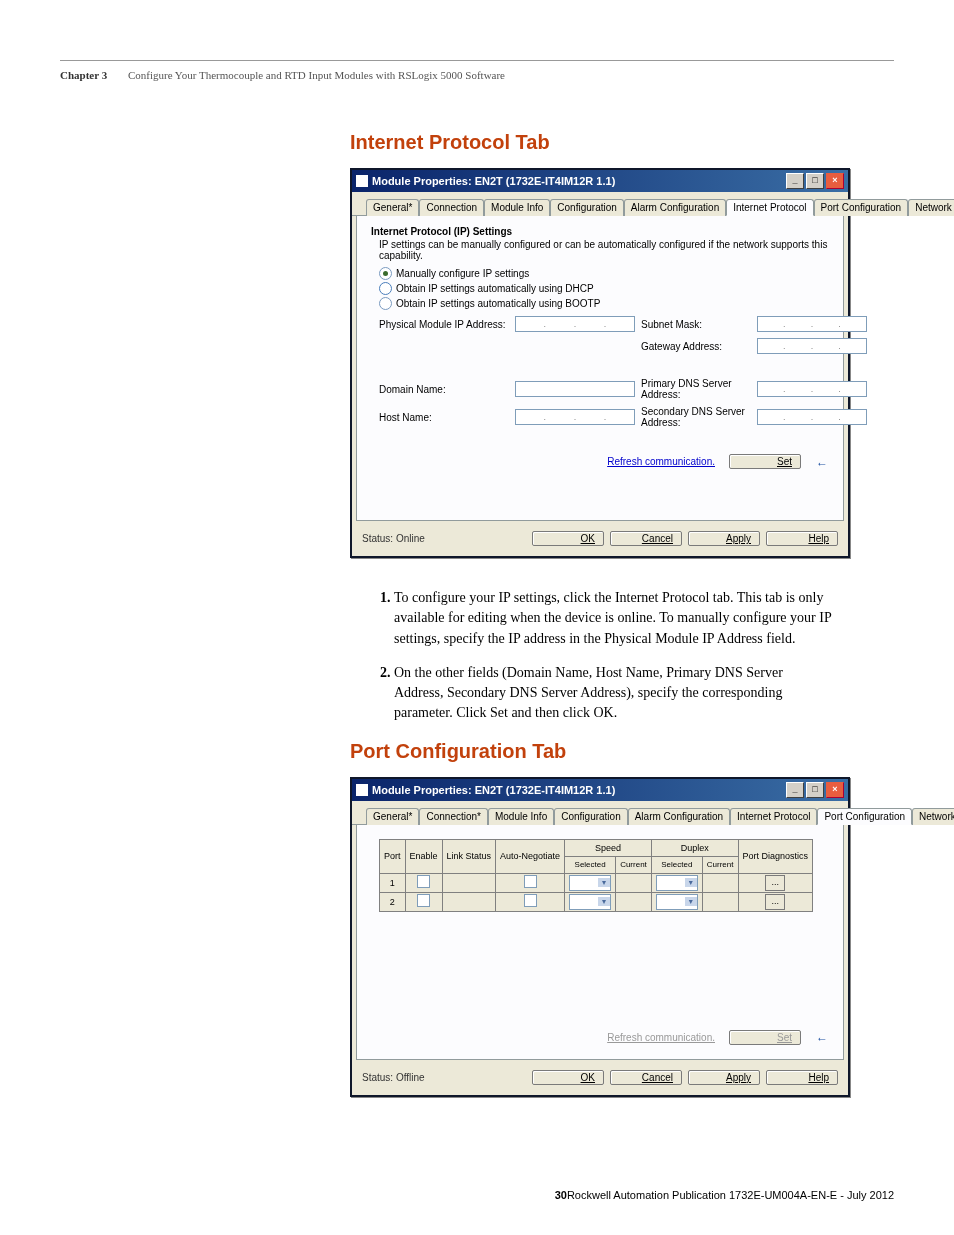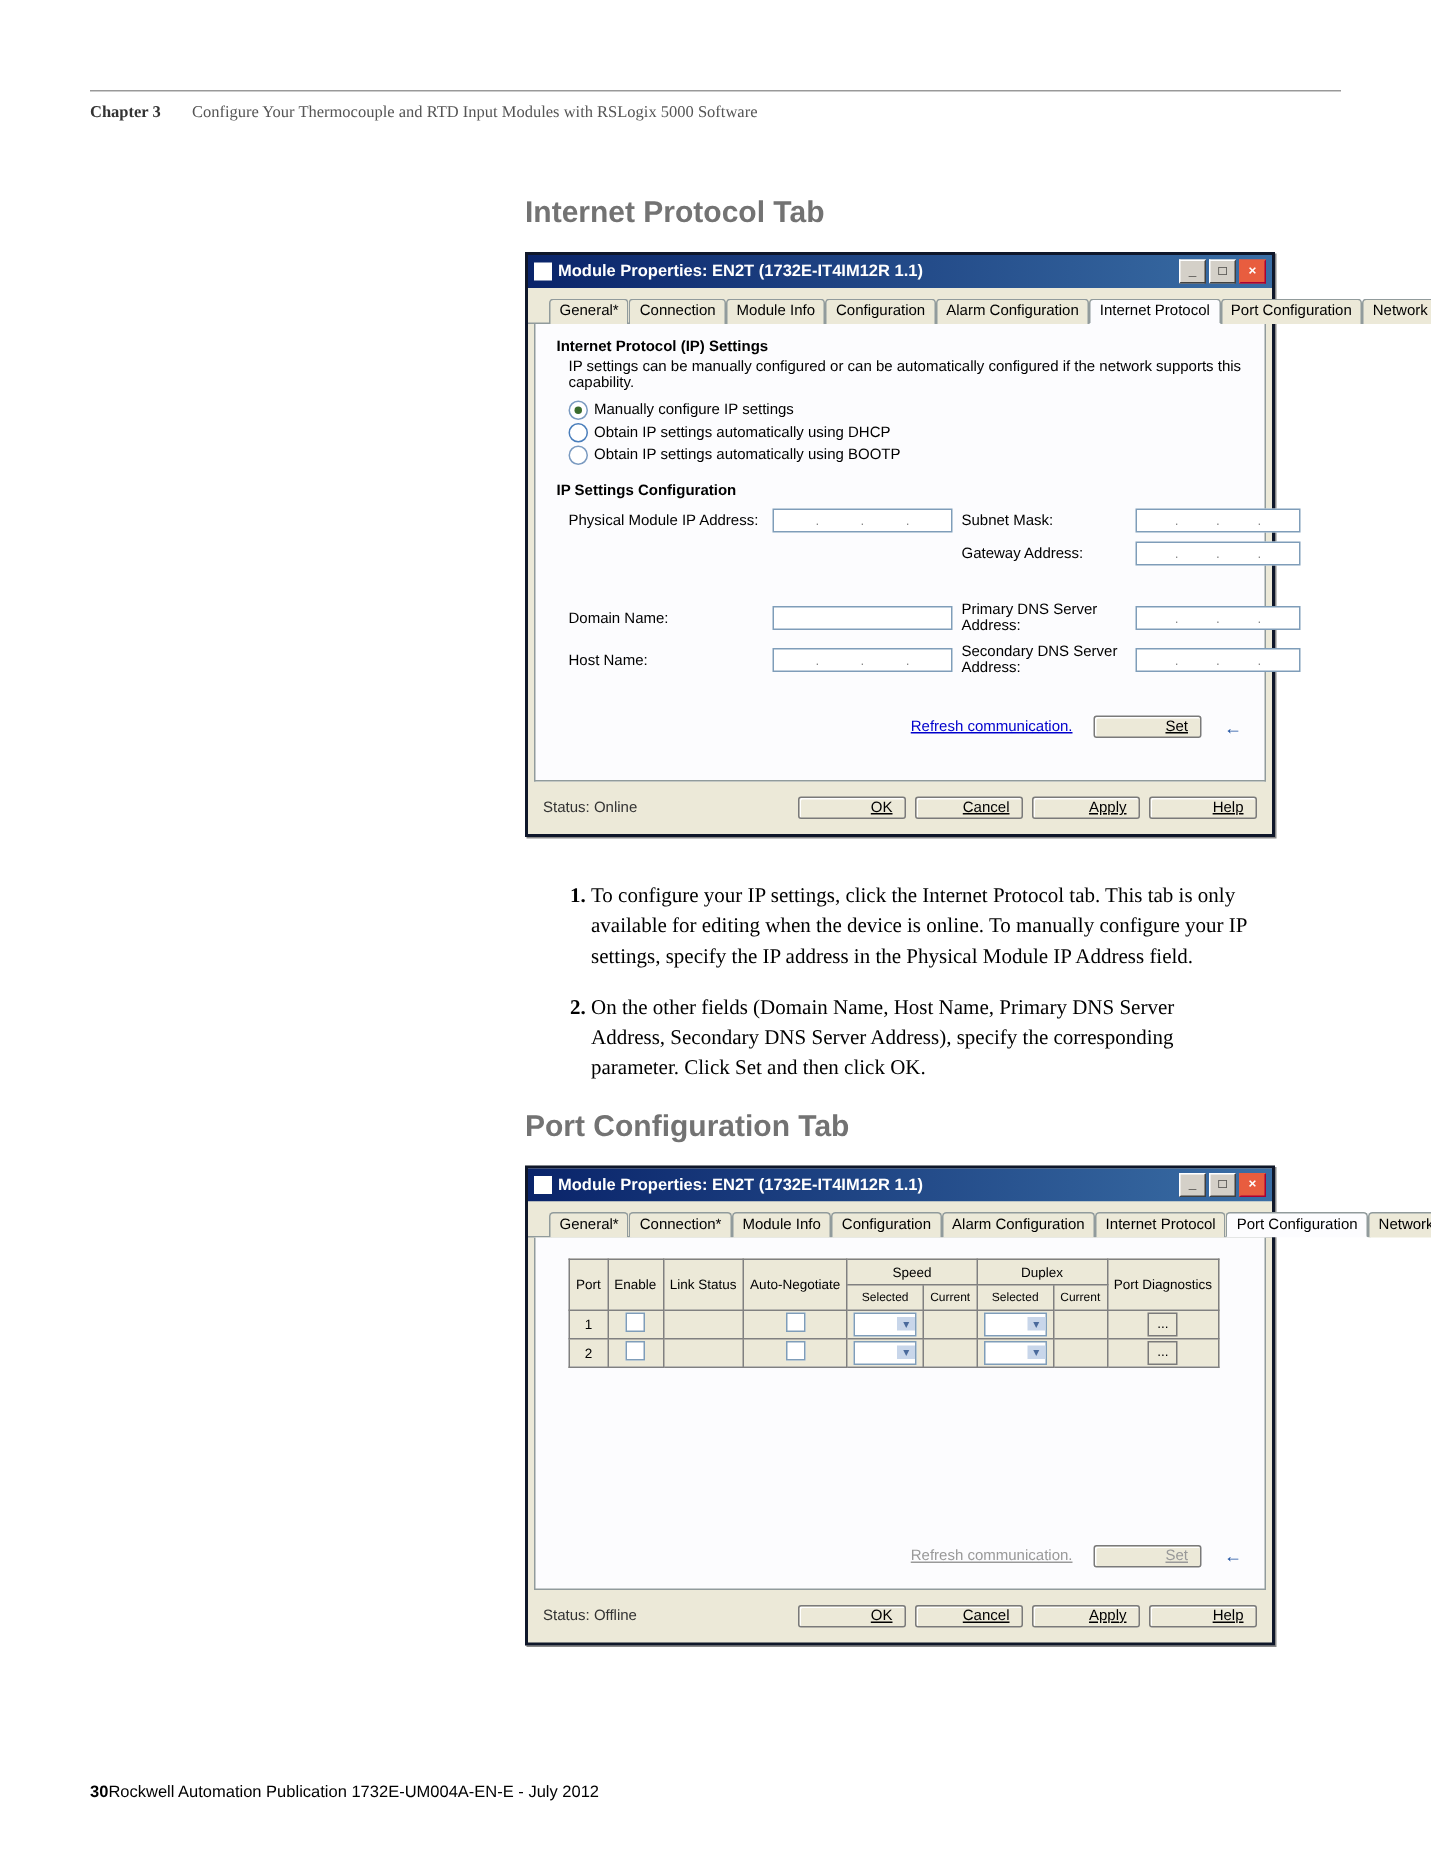--- a/index.html
+++ b/index.html
@@ -30,21 +30,21 @@
   }
   .header .title {
     color: #555;
   }
   .section-title {
     font-family: Arial, Helvetica, sans-serif;
     font-size: 20px;
     font-weight: bold;
     margin-left: 290px;
     margin-bottom: 14px;
-    color: #737373;
+    color: #c2410c;
   }
   .dialog {
     margin-left: 290px;
     width: 496px;
     border: 2px solid #0f172a;
     font-family: Tahoma, Arial, sans-serif;
     font-size: 10px;
     background: #ece9d8;
     box-shadow: 1px 1px 0 #888;
   }
@@ -265,21 +265,21 @@
   }
   .dialog.small { width: 496px; }
   .dialog.small .tab-body { min-height: 210px; position: relative; }
   .dialog.small .link-row { position: absolute; right: 14px; bottom: 14px; }
   .footer {
     position: absolute;
     bottom: 34px;
     left: 60px;
     right: 60px;
     display: flex;
-    justify-content: flex-start;
+    justify-content: flex-end;
     font-size: 11px;
     font-family: Arial, sans-serif;
   }
   .footer .pg { font-weight: bold; }
 </style>
 </head>
 <body>
 
 <div class="page">
   <div class="header-line"></div>
@@ -322,21 +322,20 @@
       </div>
       <div class="radio-row">
         <span class="radio blue-border"></span>
         <span>Obtain IP settings automatically using DHCP</span>
       </div>
       <div class="radio-row">
         <span class="radio"></span>
         <span>Obtain IP settings automatically using BOOTP</span>
       </div>
 
-      <div class="section-head" style="margin-top:12px">IP Settings Configuration</div>
       <div class="form-grid">
         <span>Physical Module IP Address:</span>
         <div class="ip-input">
             <span>.</span>
             <span>.</span>
             <span>.</span>
           </div>
         <span>Subnet Mask:</span>
         <div class="ip-input">
             <span>.</span>

